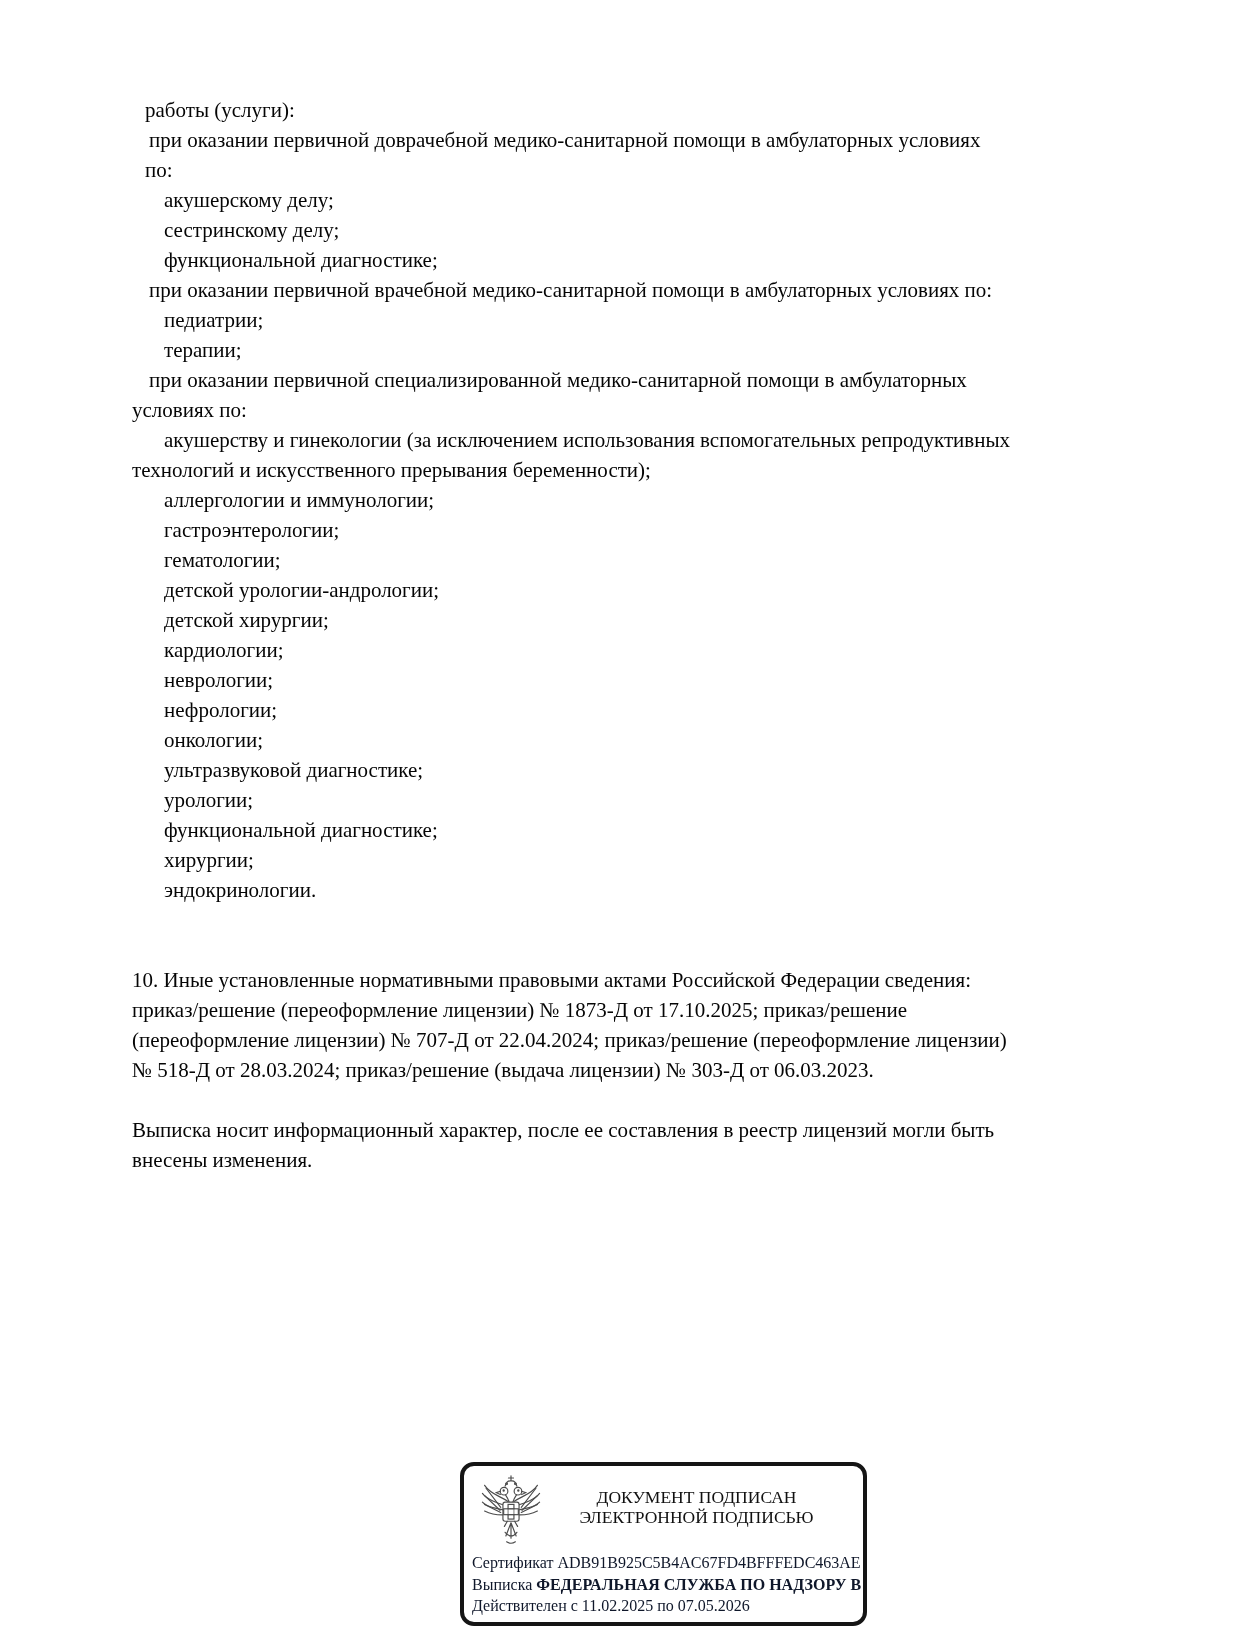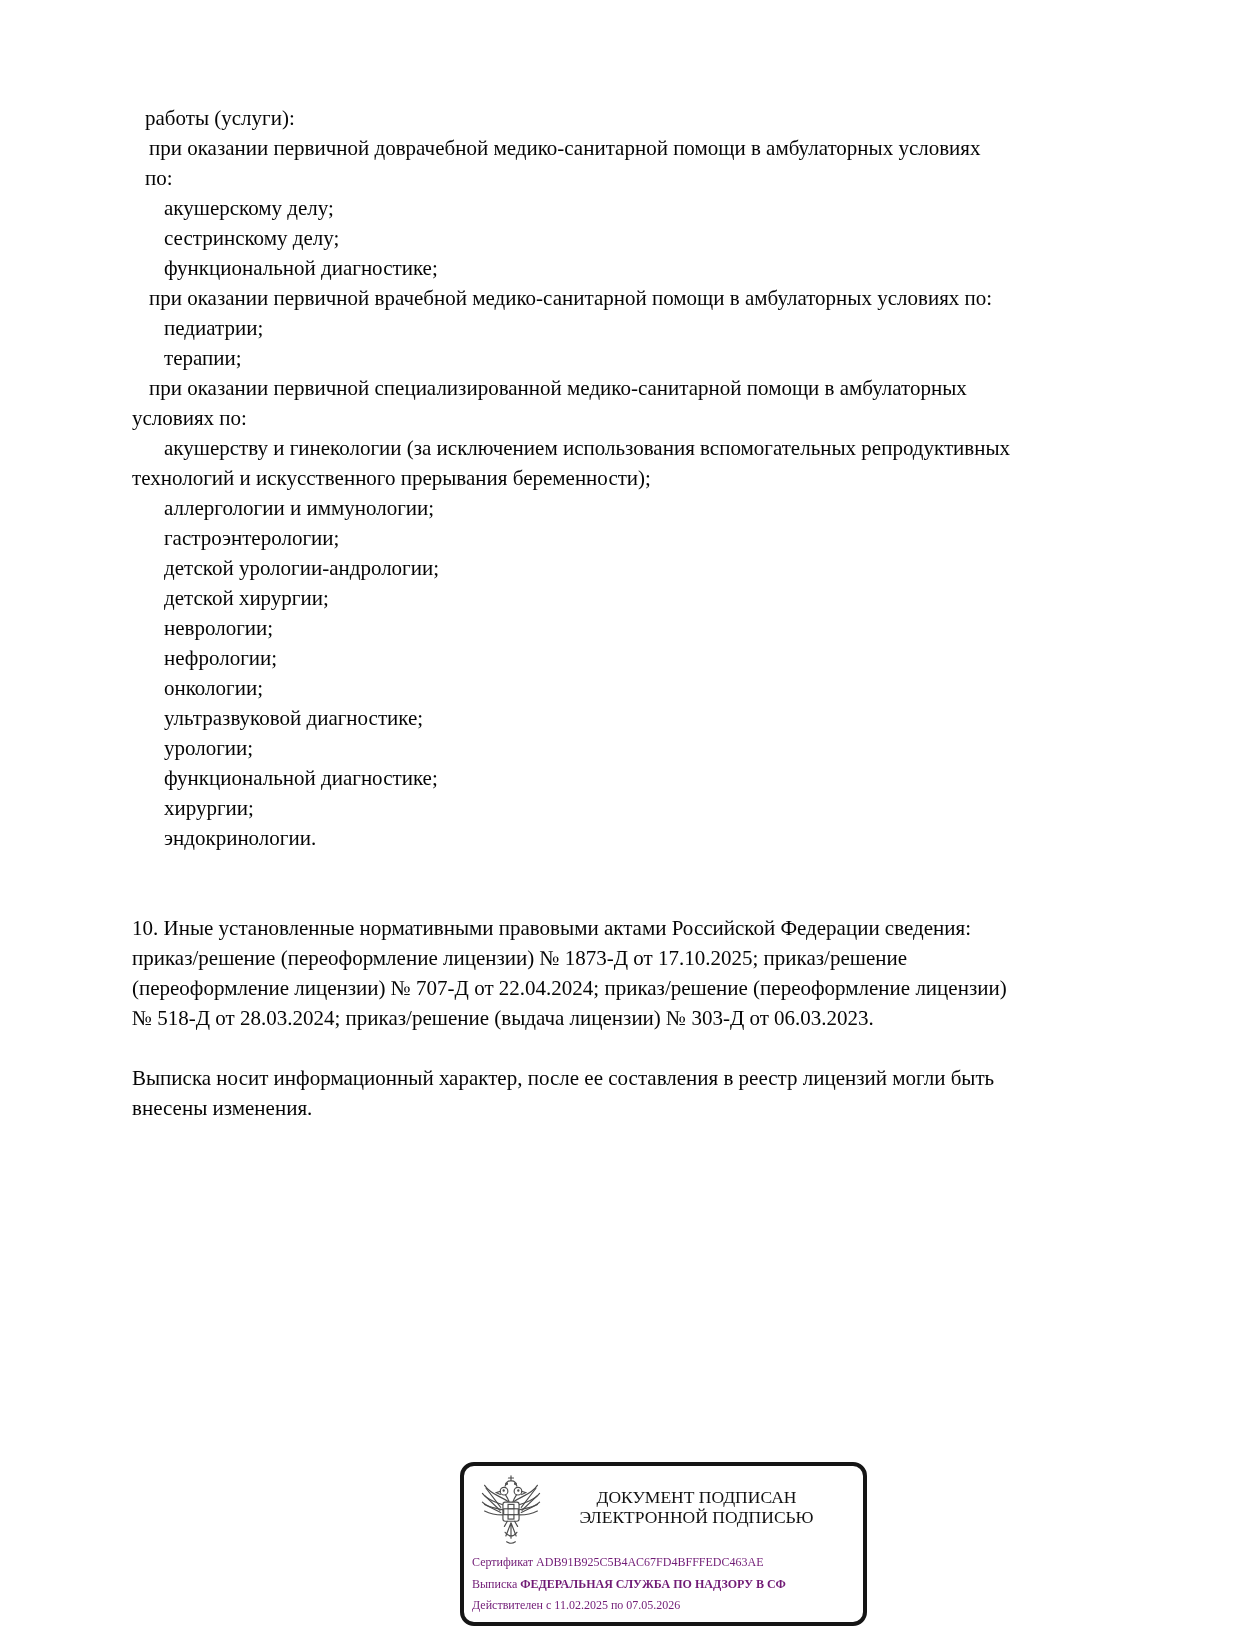--- a/index.html
+++ b/index.html
@@ -14,21 +14,20 @@
   .page { position: absolute; inset: 0; background: #ffffff; }
 
   
   .doc-text {
     position: absolute;
     left: 132px; top: 95px;
     width: 1100px;
     font-size: 21px;
     line-height: 30px;
     color: #050505;
-    margin-top: 8px;
   }
   .line { white-space: pre; min-height: 30px; }
   .indent-0 { padding-left: 0; }
   .indent-1 { padding-left: 13px; }
   .indent-2 { padding-left: 17px; }
   .indent-3 { padding-left: 32px; font-family: Liberation Serif, serif; }
   .blank { height: 30px; }
 
   
   .stamp {
@@ -48,24 +47,24 @@
     flex: 1 1 auto;
     text-align: center;
     font-size: 17.5px;
     line-height: 20px;
     padding-top: 13px;
     padding-right: 14px;
     color: #111111;
   }
   .stamp-details {
     margin-top: 4px;
-    font-size: 12px;
+    font-size: 16px;
     line-height: 21.5px;
     white-space: nowrap;
-    color: #701a75;
+    color: #0f172a;
   }
   .stamp-details .row { white-space: nowrap; }
   .owner-value { font-weight: bold; }
 </style>
 </head>
 <body>
 
 <div class="page">
 
   <div class="doc-text">
@@ -78,22 +77,24 @@
       <div class="line indent-3">функциональной диагностике;</div>
       <div class="line indent-2">при оказании первичной врачебной медико-санитарной помощи в амбулаторных условиях по:</div>
       <div class="line indent-3">педиатрии;</div>
       <div class="line indent-3">терапии;</div>
       <div class="line indent-2">при оказании первичной специализированной медико-санитарной помощи в амбулаторных</div>
       <div class="line indent-0">условиях по:</div>
       <div class="line indent-3">акушерству и гинекологии (за исключением использования вспомогательных репродуктивных</div>
       <div class="line indent-0">технологий и искусственного прерывания беременности);</div>
       <div class="line indent-3">аллергологии и иммунологии;</div>
       <div class="line indent-3">гастроэнтерологии;</div>
+      <div class="line indent-3">гематологии;</div>
       <div class="line indent-3">детской урологии-андрологии;</div>
       <div class="line indent-3">детской хирургии;</div>
+      <div class="line indent-3">кардиологии;</div>
       <div class="line indent-3">неврологии;</div>
       <div class="line indent-3">нефрологии;</div>
       <div class="line indent-3">онкологии;</div>
       <div class="line indent-3">ультразвуковой диагностике;</div>
       <div class="line indent-3">урологии;</div>
       <div class="line indent-3">функциональной диагностике;</div>
       <div class="line indent-3">хирургии;</div>
       <div class="line indent-3">эндокринологии.</div>
       <div class="line indent-0 blank"></div>
       <div class="line indent-0 blank"></div>

